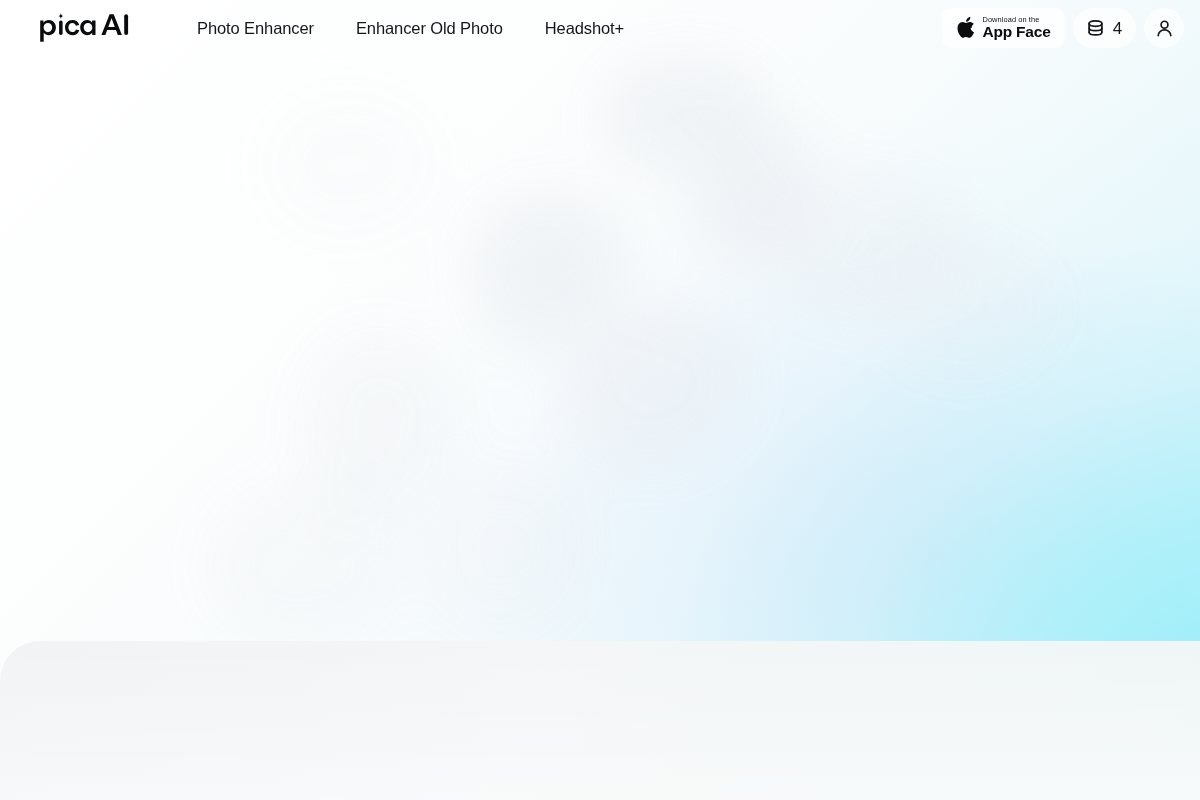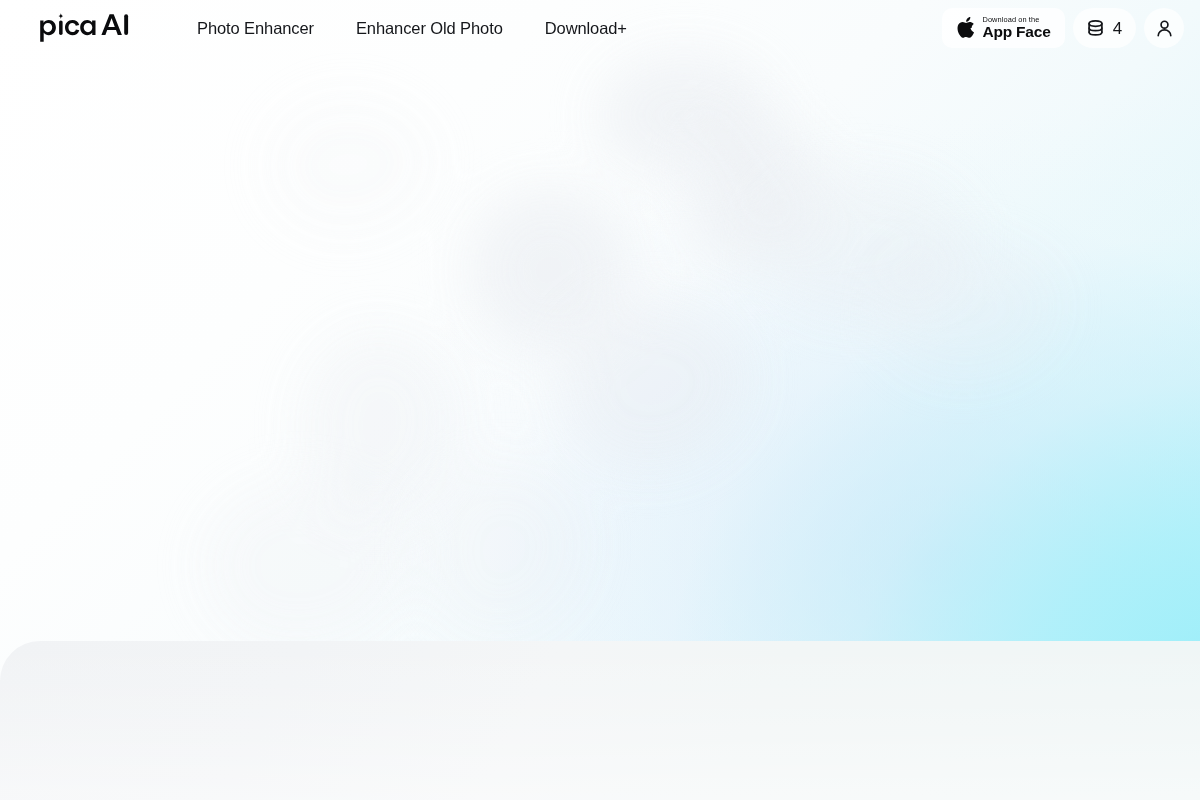--- a/index.html
+++ b/index.html
@@ -268,21 +268,21 @@
             <rect x="86.2" y="1.3" width="3.9" height="20.6" rx="1.9"></rect>
           </g>
         </svg>
       </span>
       <span style="position:absolute;width:1px;height:1px;overflow:hidden;clip:rect(0 0 0 0);">Pica AI</span>
     </div>
 
     <nav class="nav">
       <a class="nav-item">Photo Enhancer</a>
       <a class="nav-item">Enhancer Old Photo</a>
-      <a class="nav-item">Download+</a>
+      <a class="nav-item">Headshot+</a>
     </nav>
 
     <div class="header-right">
 
       <div class="appstore-btn">
         <span>
           <svg class="appstore-apple icon" width="19" height="23" viewBox="0 0 19 23" xmlns="http://www.w3.org/2000/svg" aria-hidden="true">
             <path fill="#0b0c0e" d="M15.6 12.1c0-2.6 2.1-3.9 2.2-4-1.2-1.8-3.1-2-3.8-2.1-1.6-.2-3.1.9-3.9.9-.8 0-2.1-.9-3.4-.9-1.8 0-3.4 1-4.3 2.6-1.8 3.2-.5 7.9 1.3 10.5.9 1.3 1.9 2.7 3.2 2.6 1.3-.1 1.8-.8 3.3-.8 1.5 0 2 .8 3.4.8 1.4 0 2.3-1.3 3.1-2.6.6-.9 1-1.8 1.3-2.8-2.9-1.1-3.4-3.9-3.4-4.2z"></path>
             <path fill="#0b0c0e" d="M13.2 4.3c.7-.9 1.2-2.1 1.1-3.3-1 0-2.3.7-3 1.6-.7.8-1.3 2-1.1 3.2 1.1.1 2.3-.6 3-1.5z"></path>
           </svg>

